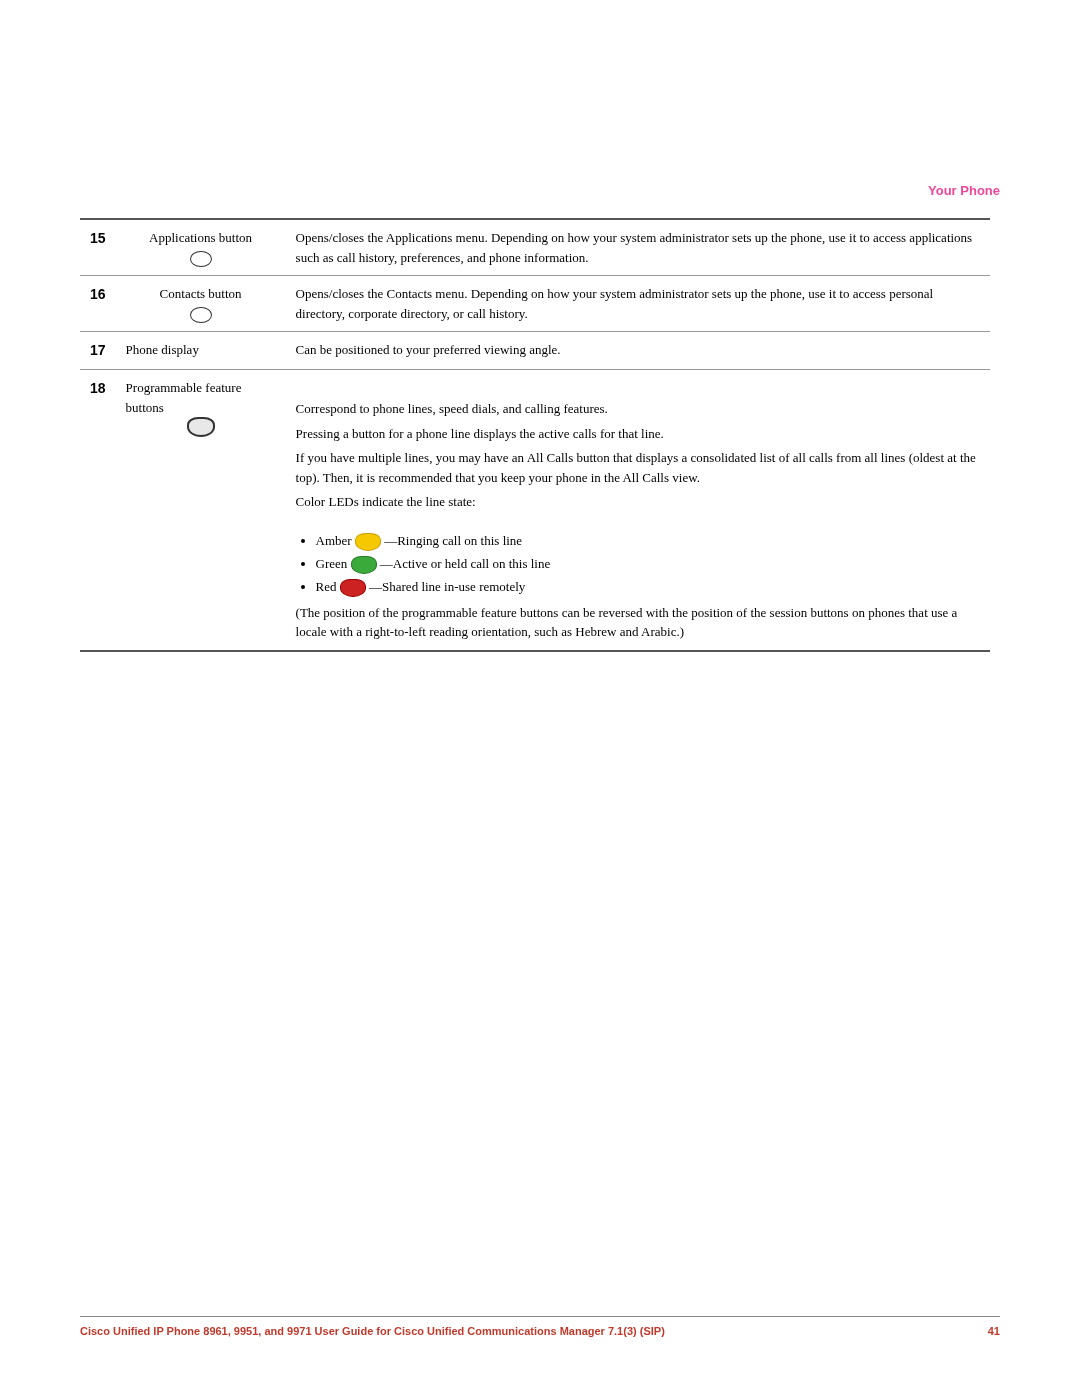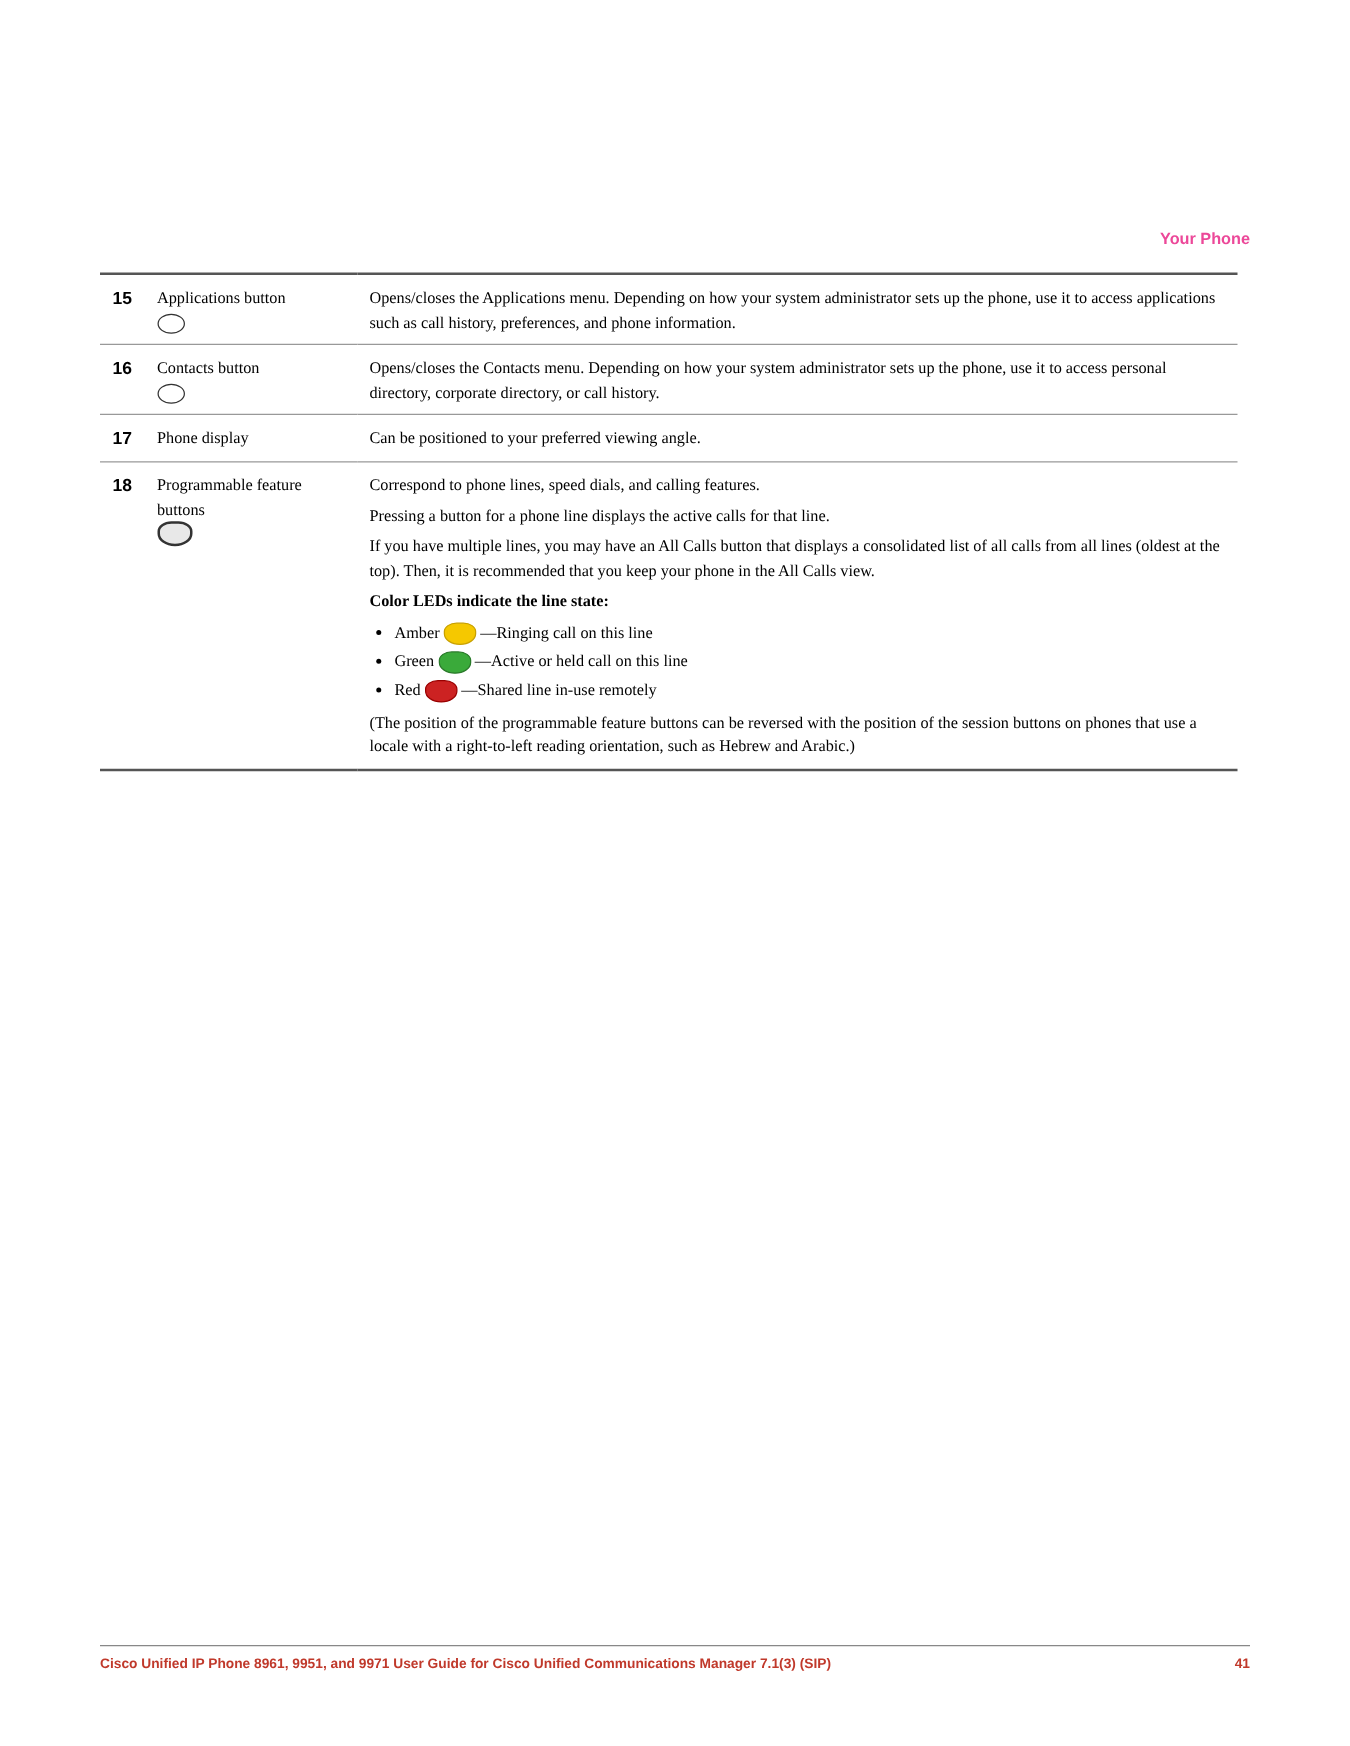--- a/index.html
+++ b/index.html
@@ -150,21 +150,21 @@
       text-align: left;
     }
 
     .footer-page {
       margin-left: 8px;
     }
 
     .name-icon-block {
       display: flex;
       flex-direction: column;
-      align-items: flex-start;
+      align-items: center;
     }
   </style>
 </head>
 <body>
 
 <div class="page-header">
   <span>Your Phone</span>
 </div>
 
 <table class="main-table">
@@ -206,24 +206,24 @@
 
     <tr>
       <td class="num-col">18</td>
       <td class="name-col">
         <div class="name-icon-block">
           <span>Programmable feature buttons</span>
           <span class="icon-oval-large"></span>
         </div>
       </td>
       <td class="desc-col">
-        <p style="margin-bottom:5px;">Correspond to phone lines, speed dials, and calling features.</p>
+        <p style="margin-bottom:5px;margin-top:21px;">Correspond to phone lines, speed dials, and calling features.</p>
         <p style="margin-bottom:5px;">Pressing a button for a phone line displays the active calls for that line.</p>
         <p style="margin-bottom:5px;">If you have multiple lines, you may have an All Calls button that displays a consolidated list of all calls from all lines (oldest at the top). Then, it is recommended that you keep your phone in the All Calls view.</p>
-        <p style="margin-bottom:5px;font-weight:bold;">Color LEDs indicate the line state:</p>
+        <p style="margin-bottom:19px;">Color LEDs indicate the line state:</p>
         <ul class="bullet-list">
           <li>
             Amber <span class="icon-oval-amber"></span> —Ringing call on this line
           </li>
           <li>
             Green <span class="icon-oval-green"></span> —Active or held call on this line
           </li>
           <li>
             Red <span class="icon-oval-red"></span> —Shared line in-use remotely
           </li>

